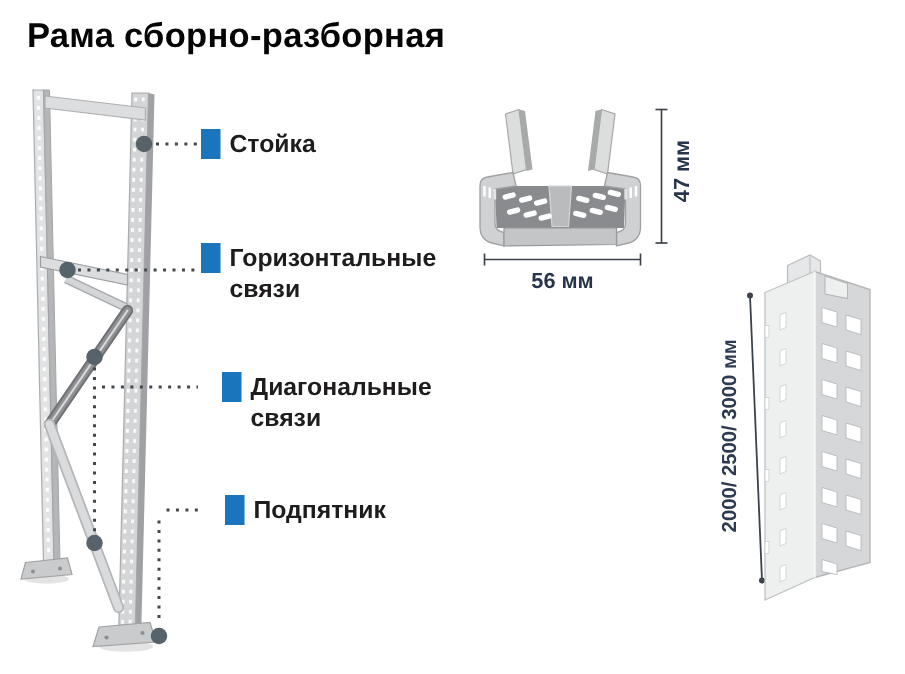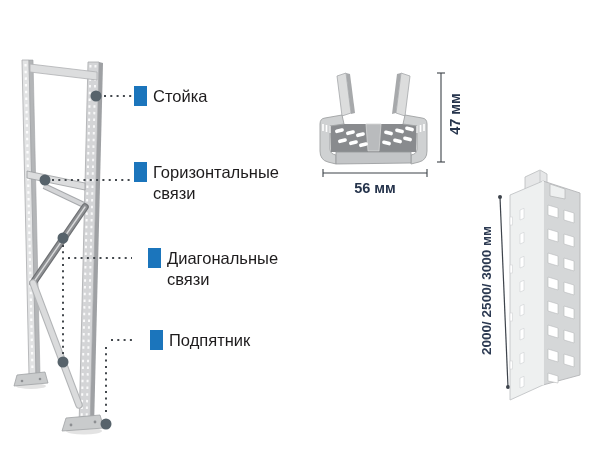--- a/index.html
+++ b/index.html
@@ -12,41 +12,42 @@
     font-size:23px;font-weight:800;letter-spacing:.2px;color:#050505;
   }
   .abs{position:absolute;}
   .label{
     position:absolute;display:flex;align-items:flex-start;gap:6px;
     font-size:16.5px;line-height:21px;color:#1e1c1d;
   }
   .label .sq{
     flex:0 0 auto;width:13px;height:20px;background:#1b75bc;margin-top:0px;
   }
-  .pre{white-space:pre-line;}
+  .pre{white-space:pre-line;font-weight:bold;}
   .desc{
     position:absolute;left:318px;top:295px;width:160px;
     font-size:16.5px;line-height:22px;color:#1e1c1d;
   }
   .dim{
     position:absolute;font-size:14.5px;font-weight:700;color:#26344c;
     text-align:center;
   }
   .dim-rot{transform:rotate(-90deg);}
   .dim-upright{
     position:absolute;left:406px;top:283px;width:160px;text-align:center;
     font-size:13.5px;font-weight:700;color:#2c3a52;transform:rotate(-90deg);
   }
   svg{display:block;}
 </style>
 </head>
 <body>
 
 <div class="page">
 
+  <h1 class="title">Рама сборно-разборная</h1>
 
   <svg class="abs" style="left:0;top:55px" width="270" height="394" viewBox="0 0 270 394">
     <g>
       <polygon points="22,5 29,5 36,320 29,320" fill="#e2e3e4" stroke="#a9abad" stroke-width="0.8"></polygon>
       <polygon points="29,5 33,5 40,320 36,320" fill="#b4b6b8" stroke="#9fa1a4" stroke-width="0.6"></polygon>
       <line x1="25.5" y1="9" x2="32.5" y2="317" stroke="#ffffff" stroke-width="2.2" stroke-dasharray="2.5 4.2" opacity="0.9"></line>
     </g>
     <g>
       <polygon points="88,7 99,7 90,372 79,372" fill="#d4d5d7" stroke="#a9abad" stroke-width="0.8"></polygon>
       <polygon points="99,7 103,8 94,373 90,372" fill="#9fa1a4"></polygon>

